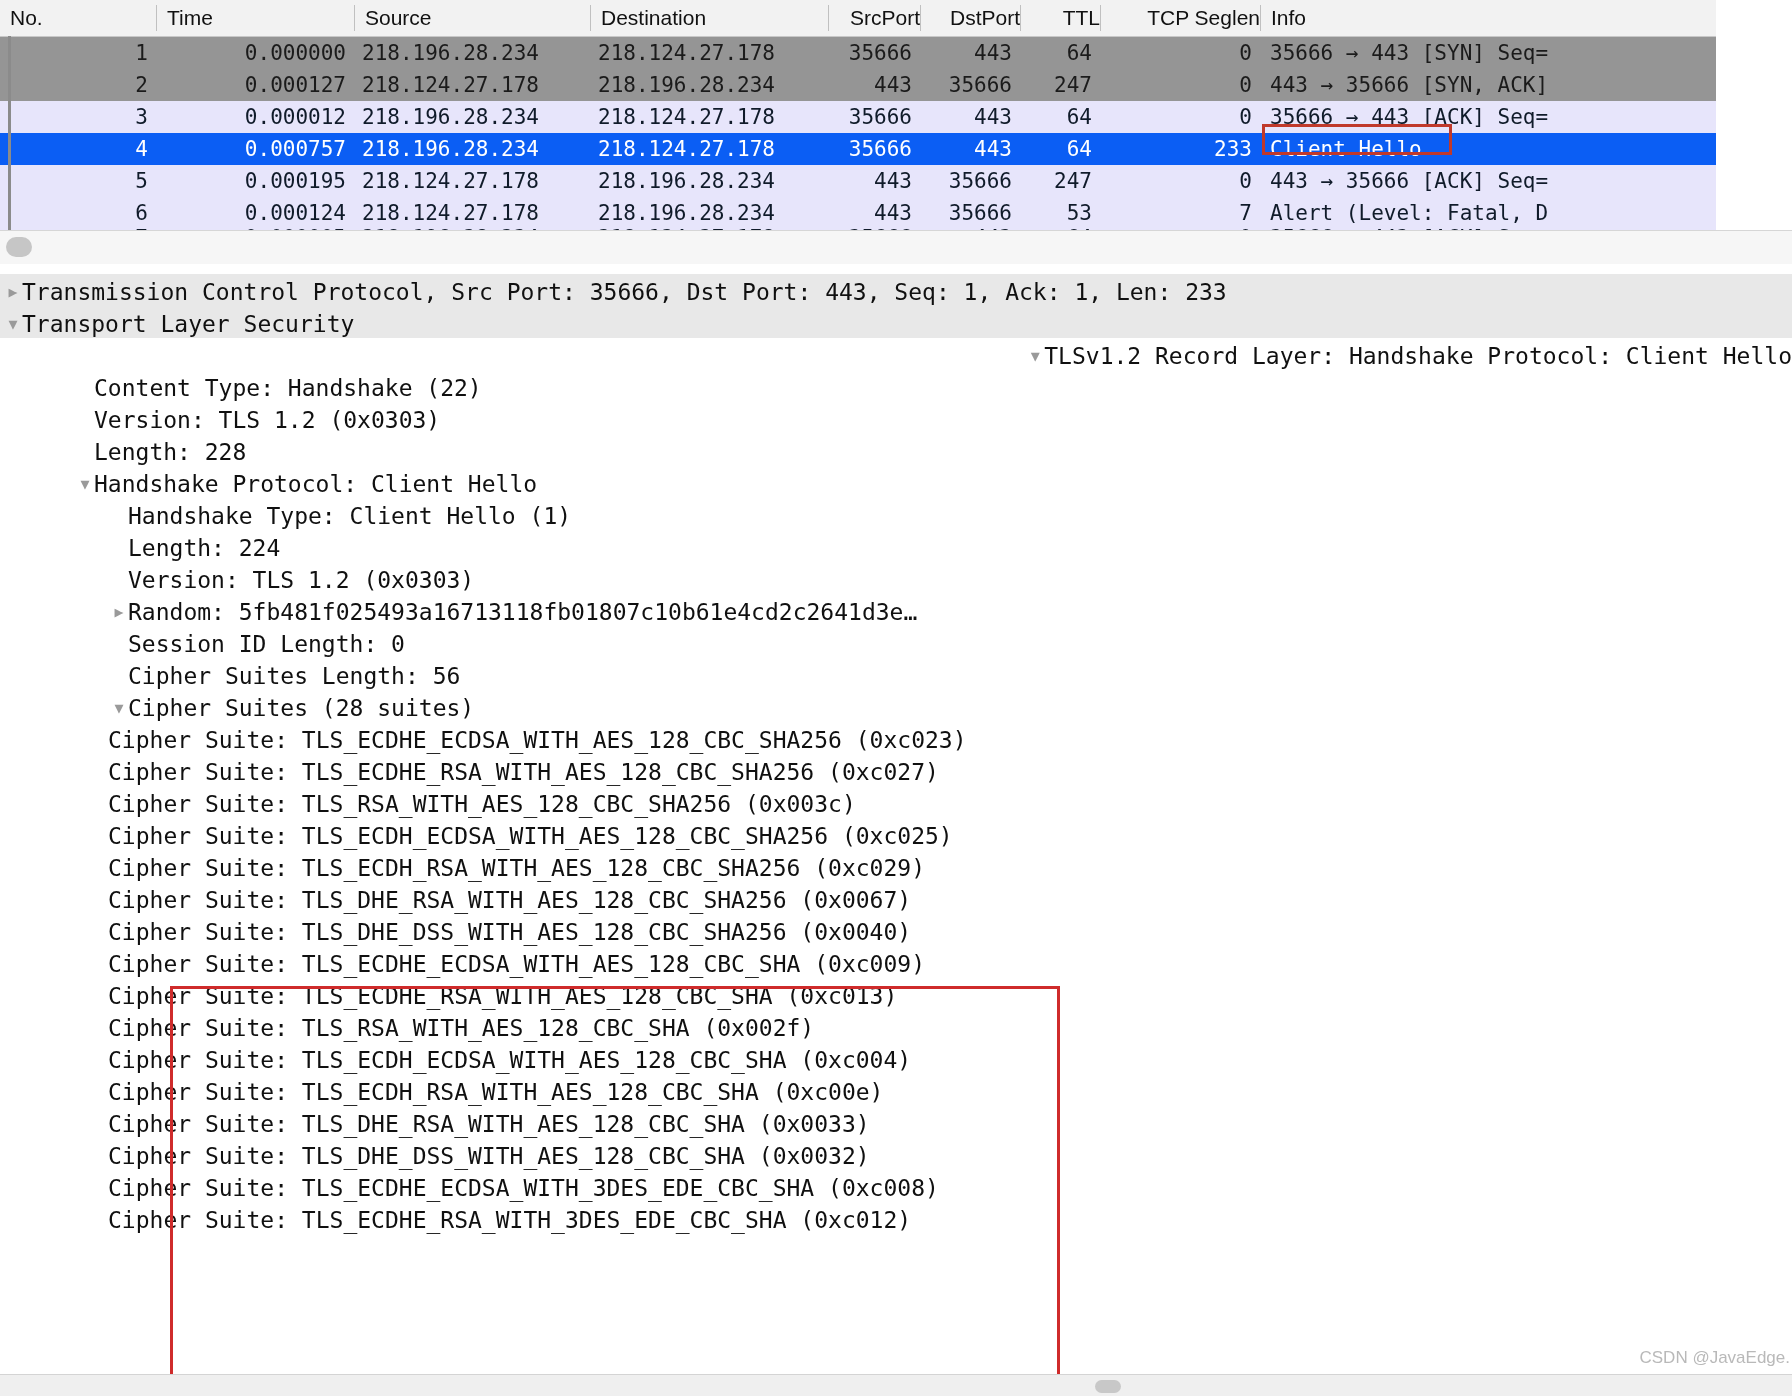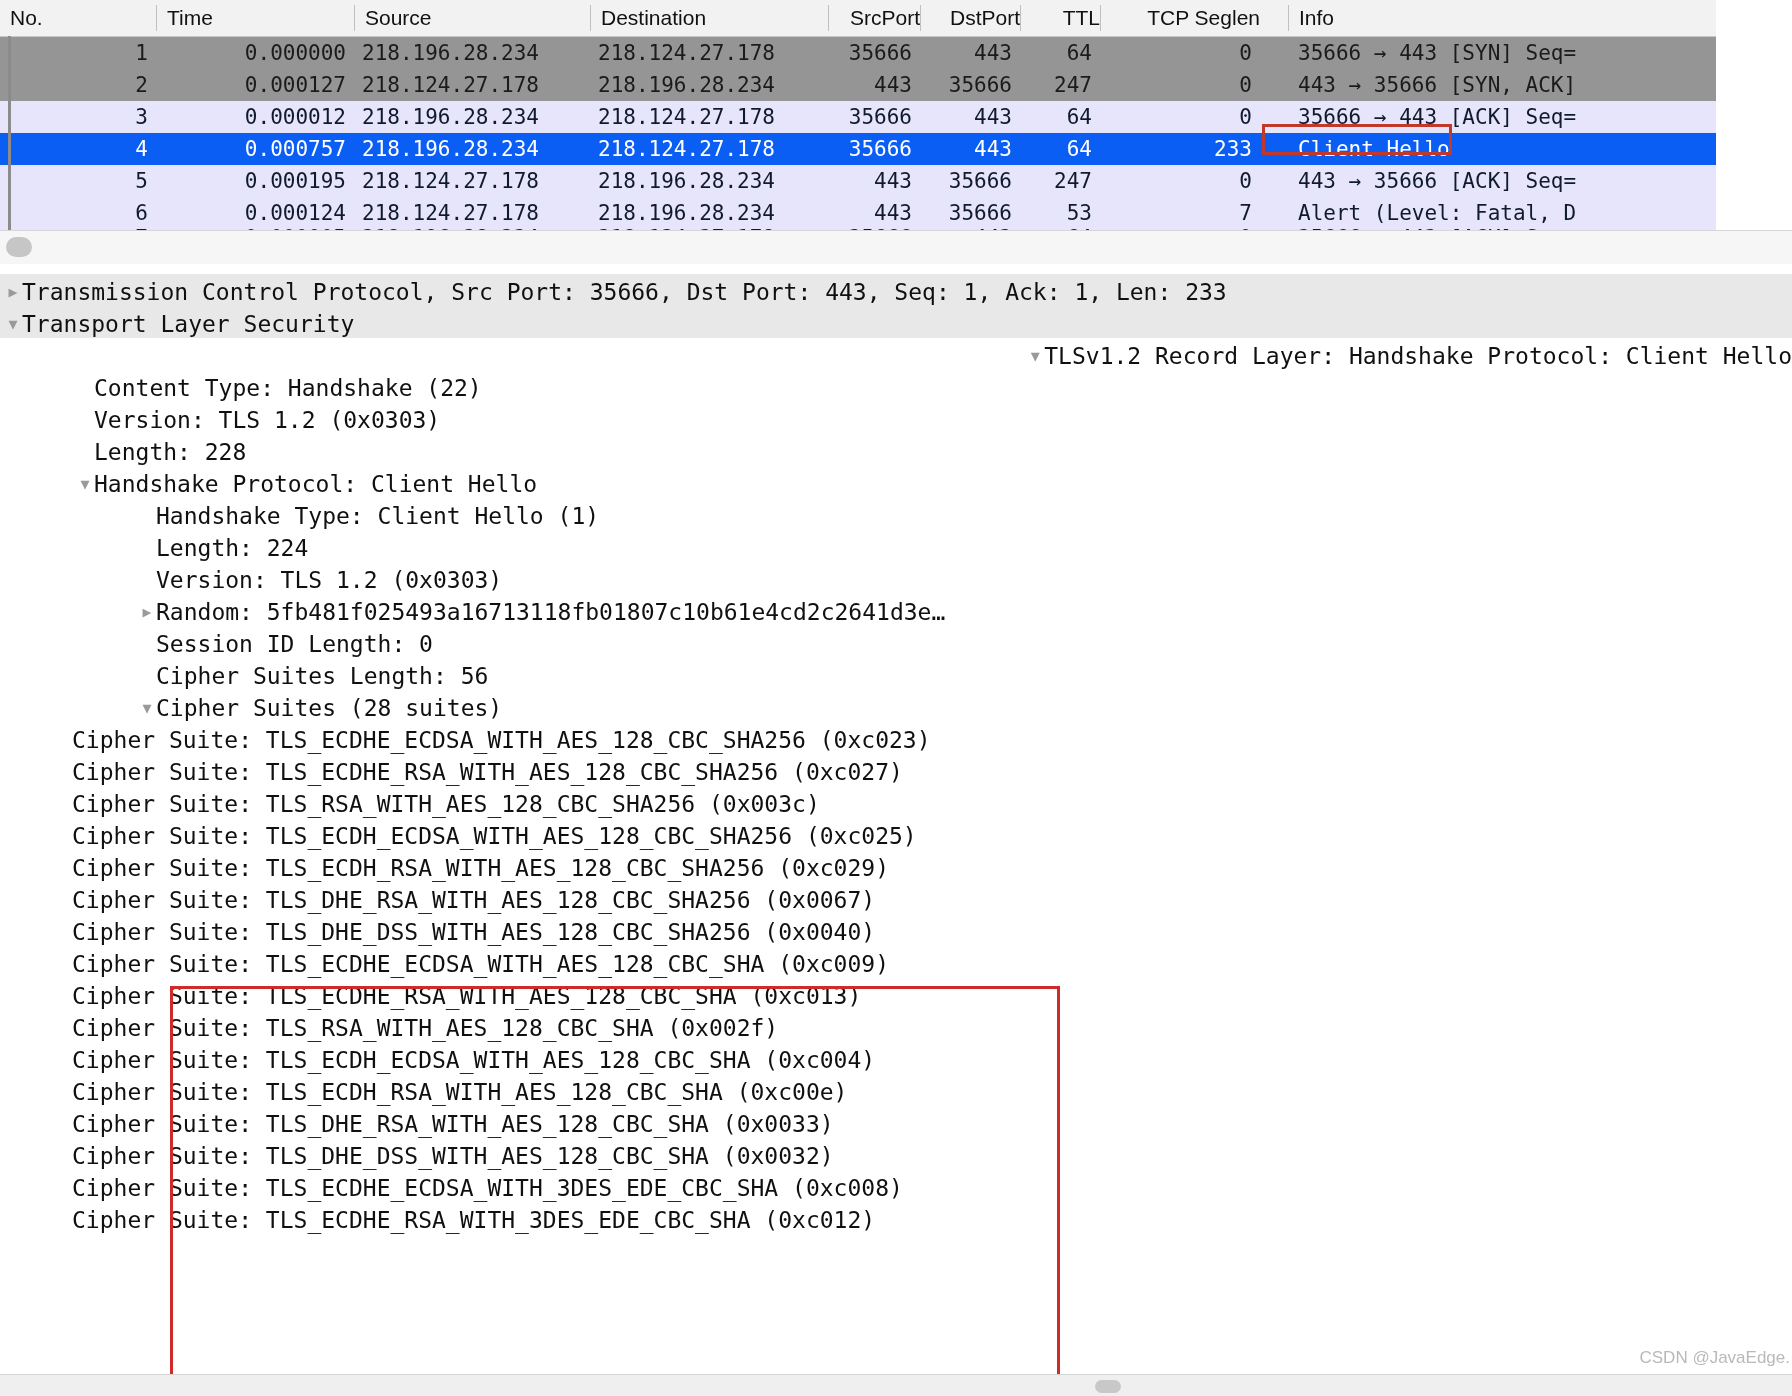--- a/index.html
+++ b/index.html
@@ -40,21 +40,21 @@
   .prow .cell{box-sizing:border-box;overflow:hidden;white-space:nowrap;padding-right:8px;}
   .cell.num{text-align:right;}
   .c-no{width:156px;}
   .c-time{width:198px;text-align:left;}
   .c-src{width:236px;padding-left:8px;}
   .c-dst{width:238px;padding-left:8px;}
   .c-sport{width:92px;text-align:right;}
   .c-dport{width:100px;text-align:right;}
   .c-ttl{width:80px;text-align:right;}
   .c-seglen{width:160px;text-align:right;}
-  .c-info{width:auto;flex:1;padding-left:10px;margin-left:28px;}
+  .c-info{width:auto;flex:1;padding-left:10px;}
 
   .prow.grey{background:#959595;color:#1b1b1b;}
   .prow.lav{background:#e7e5fb;}
   .prow.sel{background:#0b5ef4;color:#ffffff;}
   .prow.partial{height:18px;line-height:18px;overflow:hidden;background:#e7e5fb;}
 
   .left-marker{
     position:absolute;left:8px;top:36px;width:3px;height:196px;
     background:#8b8b8b;
   }
@@ -97,28 +97,28 @@
     color:#9a9a9a;font-size:15px;vertical-align:middle;
   }
   .tri.open::before{content:"\25BC";}
   .tri.closed::before{content:"\25B6";}
   .tri.blank::before{content:"";}
   .dtext{vertical-align:middle;}
 
   .ind0{padding-left:4px;}
   .ind1{padding-left:40px;text-align:right;}
   .ind2{padding-left:76px;}
-  .ind3{padding-left:110px;margin-left:28px;}
+  .ind3{padding-left:110px;}
 
   
   #cipher-box{
     position:absolute;left:170px;top:712px;width:890px;height:505px;
     border:3px solid #cf2b2b;box-sizing:border-box;pointer-events:none;
   }
-  #cipher-list .drow{padding-left:72px;}
+  #cipher-list .drow{padding-left:108px;}
 
   
   #detail-hscroll{
     position:absolute;left:0;top:1374px;width:1792px;height:22px;
     background:#efefef;border-top:1px solid #d4d4d4;
   }
   #detail-hthumb{
     position:absolute;left:1095px;top:5px;width:26px;height:13px;
     background:#c8c8c8;border-radius:7px;
   }

